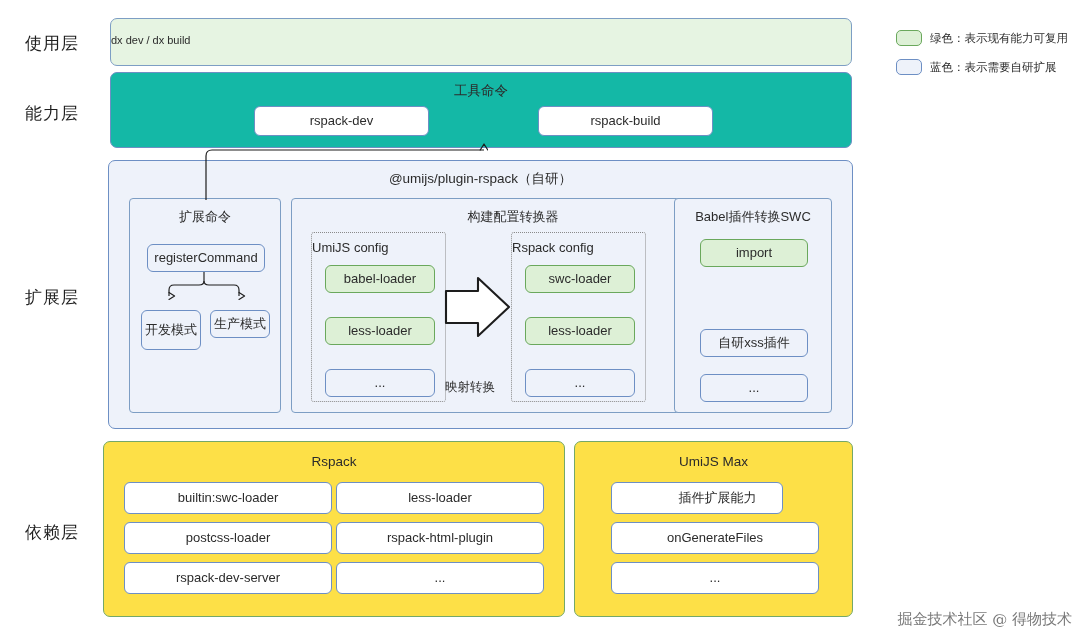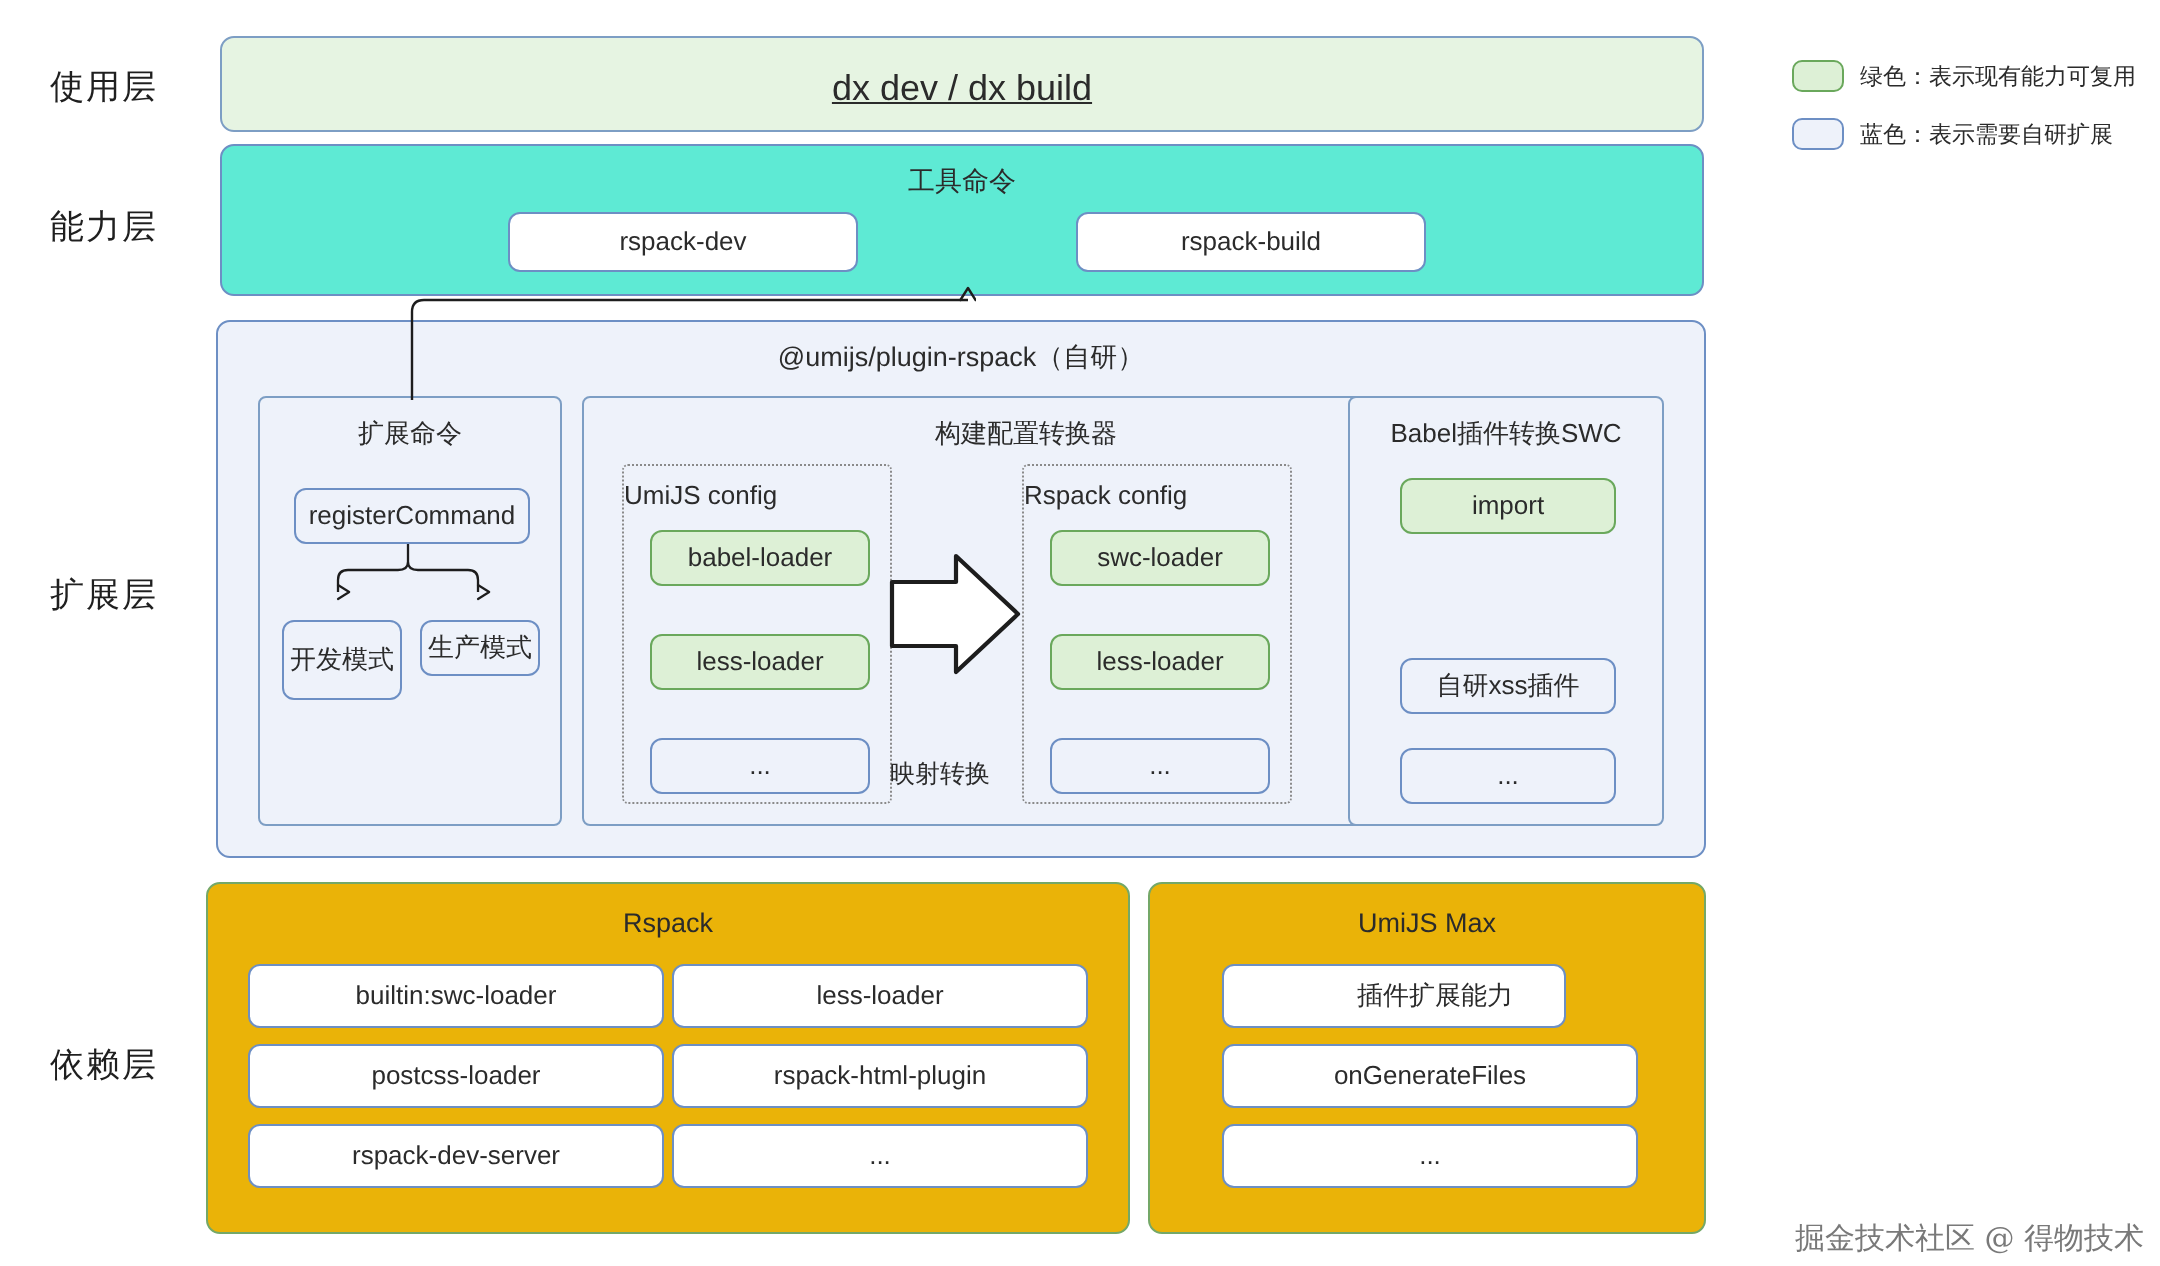--- a/index.html
+++ b/index.html
@@ -21,23 +21,23 @@
     width:100px; text-align:center;
     font-size:17px; color:#1f1f1f; letter-spacing:1px;
   }
 
   
   .band {
     position:absolute;
     border-radius:7px;
   }
   .band-green  { background:#e6f4e2; border:1.4px solid #7d9ec4; }
-  .band-blue   { background:#5eead4; border:1.4px solid #6d8fc4; }
+  .band-blue   { background:#14b8a6; border:1.4px solid #6d8fc4; }
   .band-ext    { background:#eef2fa; border:1.4px solid #6d8fc4; }
-  .band-dep    { background:#eab308; border:1.4px solid #74a868; }
+  .band-dep    { background:#fde047; border:1.4px solid #74a868; }
 
   .band-title {
     position:absolute; left:0; right:0;
     text-align:center;
     font-size:13.5px; color:#2b2b2b;
   }
 
   
   .panel {
     position:absolute;
@@ -106,21 +106,21 @@
 <body>
 
 <div id="canvas">
 
   <div class="layer-label" style="left:2px; top:32px;">使用层</div>
   <div class="layer-label" style="left:2px; top:102px;">能力层</div>
   <div class="layer-label" style="left:2px; top:286px;">扩展层</div>
   <div class="layer-label" style="left:2px; top:521px;">依赖层</div>
 
   <div class="band band-green" style="left:110px; top:18px; width:742px; height:48px;">
-    <div style="position:absolute; left:0; right:0; top:15px; text-align:center; font-size:18px;text-decoration:underline;">dx dev / dx build</div>
+    <div style="position:absolute; left:0; right:0; top:15px; font-size:11px;">dx dev / dx build</div>
   </div>
 
   <div class="band band-blue" style="left:110px; top:72px; width:742px; height:76px;">
     <div class="band-title" style="top:9px;">工具命令</div>
     <div class="chip chip-white" style="left:143px; top:33px; width:175px; height:30px;">rspack-dev</div>
     <div class="chip chip-white" style="left:427px; top:33px; width:175px; height:30px;">rspack-build</div>
   </div>
 
   <div class="band band-ext" style="left:108px; top:160px; width:745px; height:269px;padding-left:36px;">
     <div class="band-title" style="top:9px;">@umijs/plugin-rspack（自研）</div>

